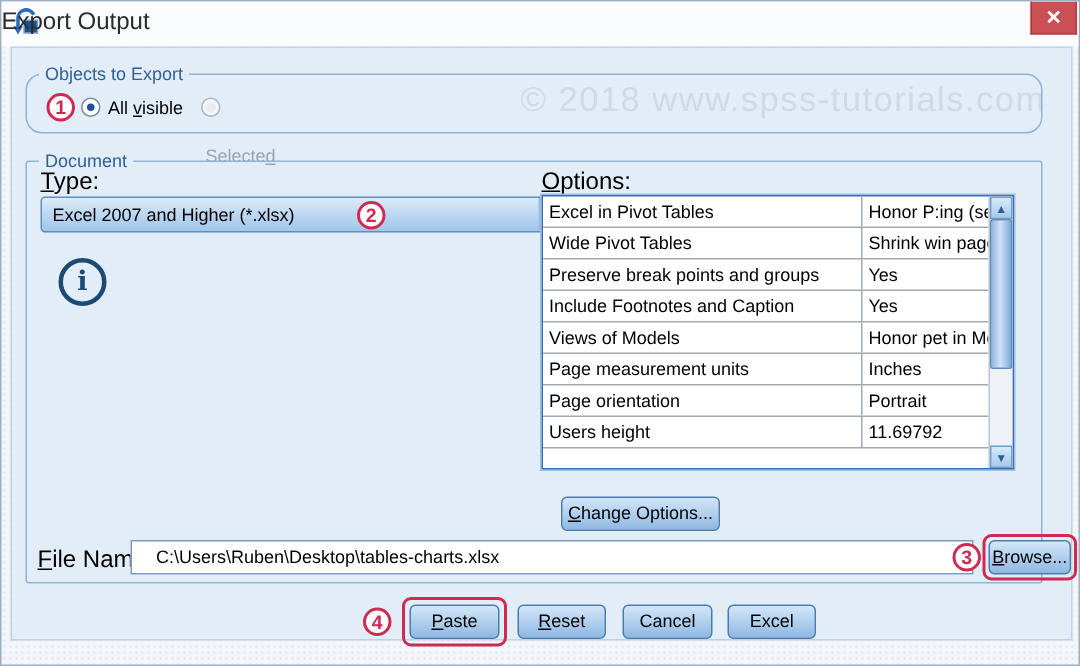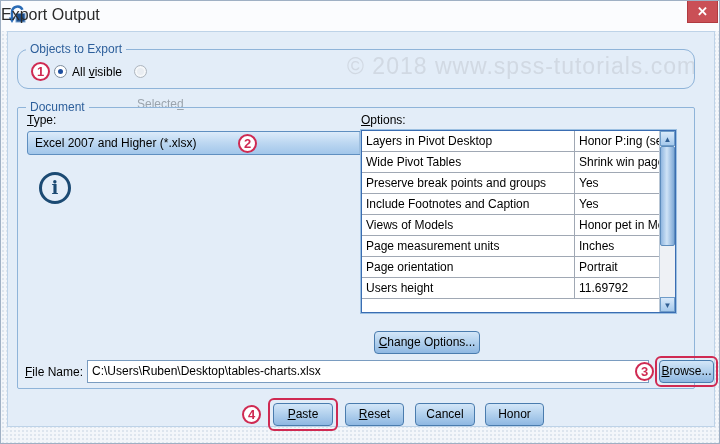--- a/index.html
+++ b/index.html
@@ -37,21 +37,21 @@
   .radio.off{border:1px solid #aeb6bf;background:#e9edf2;box-shadow:inset 0 0 0 2px #f5f7f9;}
   .radio-label{position:absolute;font-size:12px;color:#000;white-space:nowrap;}
   .radio-label.disabled{color:#9ba4ad;}
   
   .circle-num{position:absolute;width:19px;height:19px;border-radius:50%;
     border:2px solid #cf2a52;background:#fff;box-sizing:border-box;
     font-size:13px;font-weight:bold;color:#cf2a52;text-align:center;line-height:15px;z-index:30;}
   .red-outline{position:absolute;border:2px solid #cf2a52;border-radius:6px;
     box-sizing:border-box;z-index:25;pointer-events:none;}
   
-  .lbl{position:absolute;font-size:12px;color:#000;white-space:nowrap;}
+  .lbl{position:absolute;font-size:16px;color:#000;white-space:nowrap;}
   
   .combo{position:absolute;left:26px;top:130px;width:356px;height:24px;box-sizing:border-box;
     border:1px solid #5f8fc0;border-radius:3px;
     background:linear-gradient(180deg,#dcebfa 0%,#bcd7f1 50%,#a2c6ea 100%);cursor:default;}
   .combo-text{position:absolute;left:7px;top:0;height:22px;line-height:22px;font-size:12px;color:#000;}
   .combo-arrow{position:absolute;right:0;top:0;width:22px;height:22px;text-align:center;
     line-height:22px;font-size:9px;color:#3f628c;border-left:1px solid #9dbede;}
   
   .info-icon{position:absolute;left:38px;top:171px;width:26px;height:26px;border-radius:50%;
     border:3px solid #1b4a73;box-sizing:content-box;text-align:center;}
@@ -77,21 +77,21 @@
   .scroll-thumb{position:absolute;left:0;top:15px;width:15px;height:100px;
     border:1px solid #5d8cbc;border-radius:2px;box-sizing:border-box;
     background:linear-gradient(90deg,#8fb6e0,#cfe3f6 45%,#7fa9d6);}
   
   .btn{position:absolute;height:23px;box-sizing:border-box;border:1px solid #4a7cae;border-radius:4px;
     background:linear-gradient(180deg,#d3e6f8 0%,#b4d2ee 45%,#8fb8e2 100%);
     font-size:12px;color:#000;text-align:center;line-height:21px;cursor:default;white-space:nowrap;}
   
   .text-input{position:absolute;left:86px;top:359px;width:562px;height:23px;box-sizing:border-box;
     background:#fff;border:1px solid #7a9cc0;font-size:12px;color:#000;
-    padding:0 4px;line-height:21px;white-space:nowrap;overflow:hidden;}
+    padding:0 16px;line-height:21px;white-space:nowrap;overflow:hidden;}
   u{text-decoration:underline;}
 </style>
 </head>
 <body>
 
 <div id="dialog">
 
   <div class="titlebar">
     <span class="app-icon">
       <svg width="20" height="20" viewBox="0 0 20 20">
@@ -128,21 +128,21 @@
     <span class="combo-arrow">▼</span>
   </div>
   <div class="circle-num" style="left:237px;top:133px;">2</div>
 
   <span class="info-icon"><span>i</span></span>
 
   <span class="lbl" style="left:360px;top:112px;"><u>O</u>ptions:</span>
 
   <div class="opt-table">
     <div class="opt-row">
-      <div class="opt-cell setting">Layers in Pivot Desktop</div>
+      <div class="opt-cell setting">Excel in Pivot Tables</div>
       <div class="opt-cell value">Honor P:ing (set in ...</div>
     </div>
     <div class="opt-row">
       <div class="opt-cell setting">Wide Pivot Tables</div>
       <div class="opt-cell value">Shrink win page m...</div>
     </div>
     <div class="opt-row">
       <div class="opt-cell setting">Preserve break points and groups</div>
       <div class="opt-cell value">Yes</div>
     </div>
@@ -179,15 +179,15 @@
   <div class="text-input">C:\Users\Ruben\Desktop\tables-charts.xlsx</div>
   <div class="circle-num" style="left:634px;top:361px;">3</div>
   <div class="btn" style="left:658px;top:359px;width:55px;"><u>B</u>rowse...</div>
   <div class="red-outline" style="left:654px;top:355px;width:63px;height:31px;"></div>
 
   <div class="circle-num" style="left:241px;top:404px;">4</div>
   <div class="btn" style="left:272px;top:402px;width:60px;"><u>P</u>aste</div>
   <div class="red-outline" style="left:267px;top:397px;width:70px;height:33px;"></div>
   <div class="btn" style="left:414px;top:402px;width:60px;">Cancel</div>
   <div class="btn" style="left:344px;top:402px;width:59px;"><u>R</u>eset</div>
-  <div class="btn" style="left:484px;top:402px;width:59px;">Honor</div>
+  <div class="btn" style="left:484px;top:402px;width:59px;">Excel</div>
 
 </div>
 
 </body></html>

